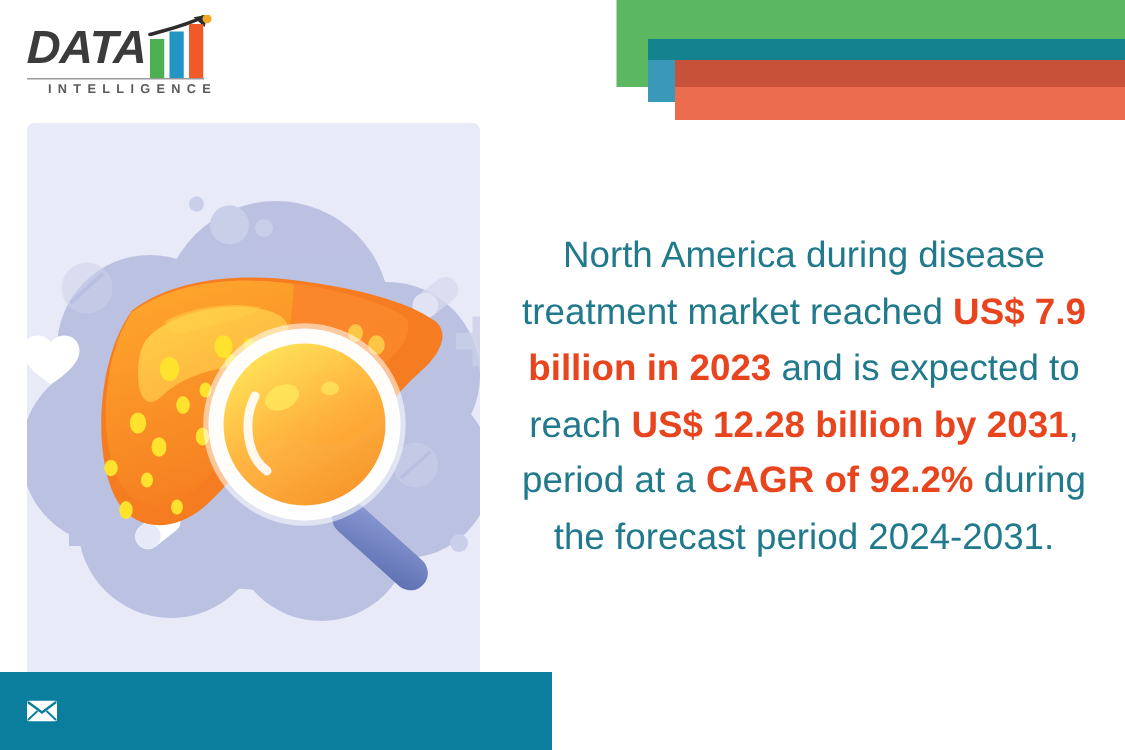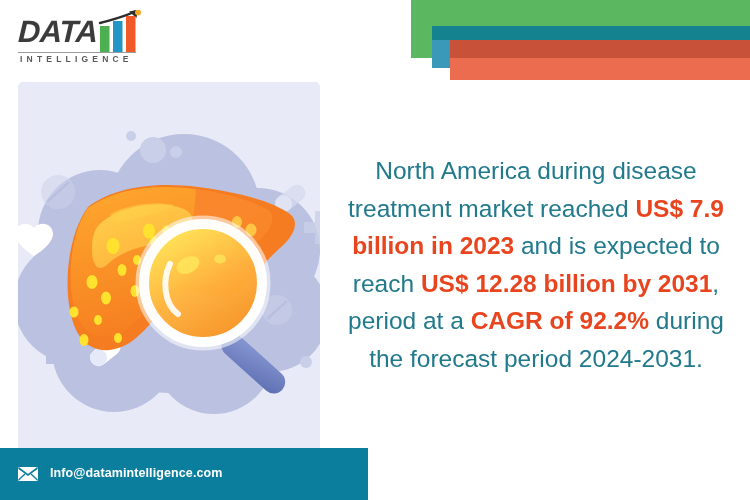--- a/index.html
+++ b/index.html
@@ -31,21 +31,21 @@
   #logo-wordmark{
     position:absolute; left:0px; top:6px;
     font-size:31px; font-weight:bold; letter-spacing:-0.5px;
     color:#3b3b3b;
     font-family:"Liberation Sans", sans-serif;
     font-style:italic;
     transform:skewX(-2deg);
   }
   #logo-chart{ position:absolute; left:78px; top:2px; width:46px; height:48px; }
   #logo-tagline{
-    position:absolute; left:2px; top:46px;
+    position:absolute; left:14px; top:46px;
     font-size:8.5px; font-weight:bold; letter-spacing:4.2px;
     color:#5a5a5a;
   }
   #logo-rule{
     position:absolute; left:0px; top:44px; width:118px; height:1px;
     background:#9a9a9a;
   }
 
   
   #illustration-card{
@@ -246,16 +246,15 @@
 
   <div id="stat-text"><span>North America during disease treatment market reached </span><span class="hl">US$ 7.9 billion in 2023</span><span> and is expected to reach </span><span class="hl">US$ 12.28 billion by 2031</span><span>, period at a </span><span class="hl">CAGR of 92.2%</span><span> during the forecast period 2024-2031.</span></div>
 
   <div id="footer-bar">
     <svg id="footer-mail-icon" viewBox="0 0 20 14">
       <rect x="0" y="0" width="20" height="14" rx="1.5" fill="#ffffff"></rect>
       <path d="M0.6 1 L10 8 L19.4 1" stroke="#0b7e9e" stroke-width="1.6" fill="none"></path>
       <path d="M0.6 13 L7 7" stroke="#0b7e9e" stroke-width="1.3" fill="none"></path>
       <path d="M19.4 13 L13 7" stroke="#0b7e9e" stroke-width="1.3" fill="none"></path>
     </svg>
-    <div id="footer-email">Info@datamintelligence.com</div>
   </div>
 
 </div>
 
 </body></html>

